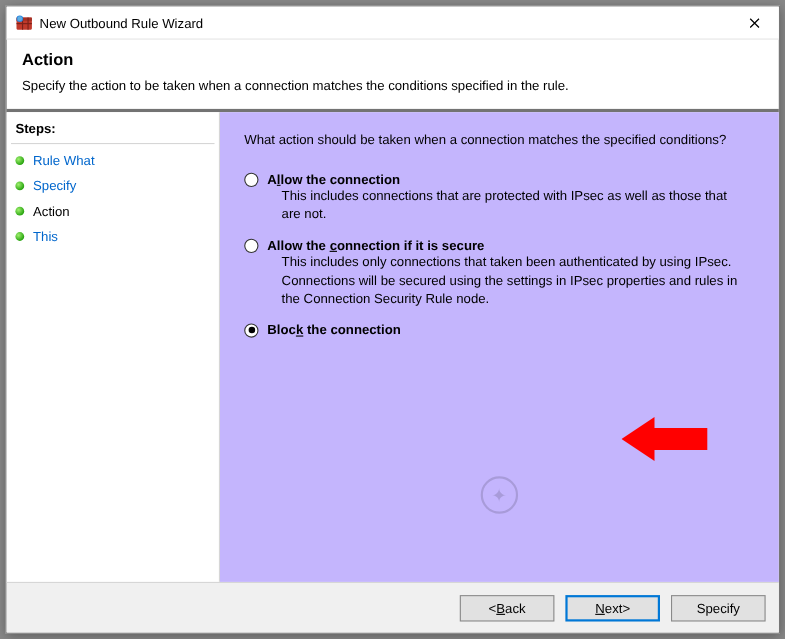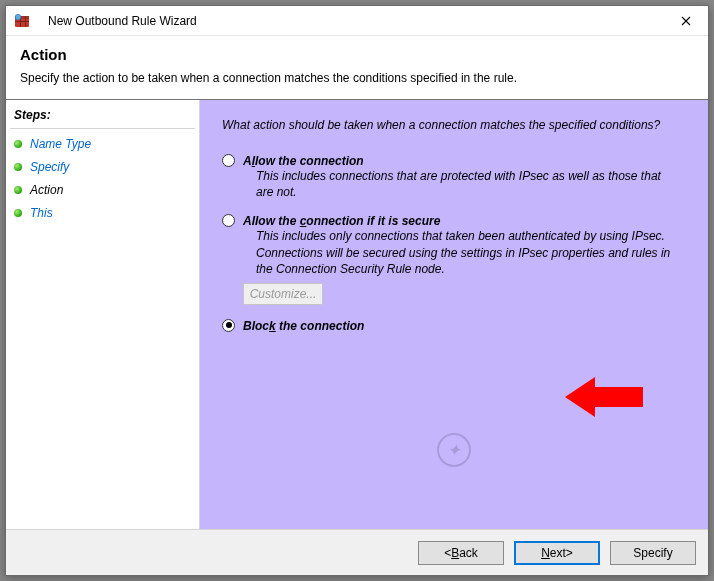--- a/index.html
+++ b/index.html
@@ -31,21 +31,21 @@
     align-items: center;
     padding: 0 0 0 8px;
     background: #fff;
     border-bottom: 1px solid #e5e5e5;
   }
   .titlebar .app-icon {
     width: 16px; height: 16px;
     margin-right: 6px;
     display: flex; align-items: center; justify-content: center;
   }
-  .titlebar .title { flex: 1; color: #000; margin-left: 12px; }
+  .titlebar .title { flex: 1; color: #000; }
   .titlebar .close {
     width: 45px; height: 29px;
     display: flex; align-items: center; justify-content: center;
     color: #000;
     font-size: 13px;
   }
 
   .header-area {
     padding: 10px 14px 14px 14px;
   }
@@ -56,23 +56,22 @@
     color: #000;
   }
   .header-area .subtitle {
     font-size: 12px;
     color: #000;
   }
 
   .body-area {
     flex: 1;
     display: flex;
-    border-top: 1px solid #737373;
+    border-top: 3px solid #737373;
     min-height: 0;
-    font-style: italic;
   }
 
   .steps-panel {
     width: 194px;
     background: #fff;
     border-right: 1px solid #d6d6d6;
     padding: 6px 0 0 0;
   }
   .steps-panel .steps-header {
     font-weight: 700;
@@ -109,21 +108,21 @@
   }
   .question {
     color: #000;
     margin-bottom: 22px;
   }
   .option {
     margin-bottom: 14px;
   }
   .radio-row {
     display: flex;
-    align-items: flex-start;
+    align-items: flex-end;
     gap: 8px;
   }
   .radio {
     width: 13px; height: 13px;
     border: 1px solid #333;
     border-radius: 50%;
     flex: none;
     position: relative;
     background: #fff;
   }
@@ -243,21 +242,21 @@
   </div>
 
   <div class="body-area">
 
     <div class="steps-panel">
       <div class="steps-header">Steps:</div>
       <div class="sep"></div>
       <div id="steps-list">
           <div class="step">
             <span class="bullet"></span>
-            <span class="label">Name Type</span>
+            <span class="label">Rule What</span>
           </div>
           <div class="step">
             <span class="bullet"></span>
             <span class="label">Specify</span>
           </div>
           <div class="step current">
             <span class="bullet"></span>
             <span class="label">Action</span>
           </div>
           <div class="step">
@@ -276,21 +275,20 @@
               <span class="opt-label">A<u>l</u>low the connection</span>
             </div>
             <div class="opt-desc">This includes connections that are protected with IPsec as well as those that are not.</div>
           </div>
           <div class="option">
             <div class="radio-row">
               <span class="radio"></span>
               <span class="opt-label">Allow the <u>c</u>onnection if it is secure</span>
             </div>
             <div class="opt-desc">This includes only connections that taken been authenticated by using IPsec. Connections will be secured using the settings in IPsec properties and rules in the Connection Security Rule node.</div>
-            <div class="customize-btn">Customize...</div>
           </div>
           <div class="option">
             <div class="radio-row">
               <span class="radio checked"></span>
               <span class="opt-label">Bloc<u>k</u> the connection</span>
             </div>
           </div>
         </div>
 
       <div class="arrow">

